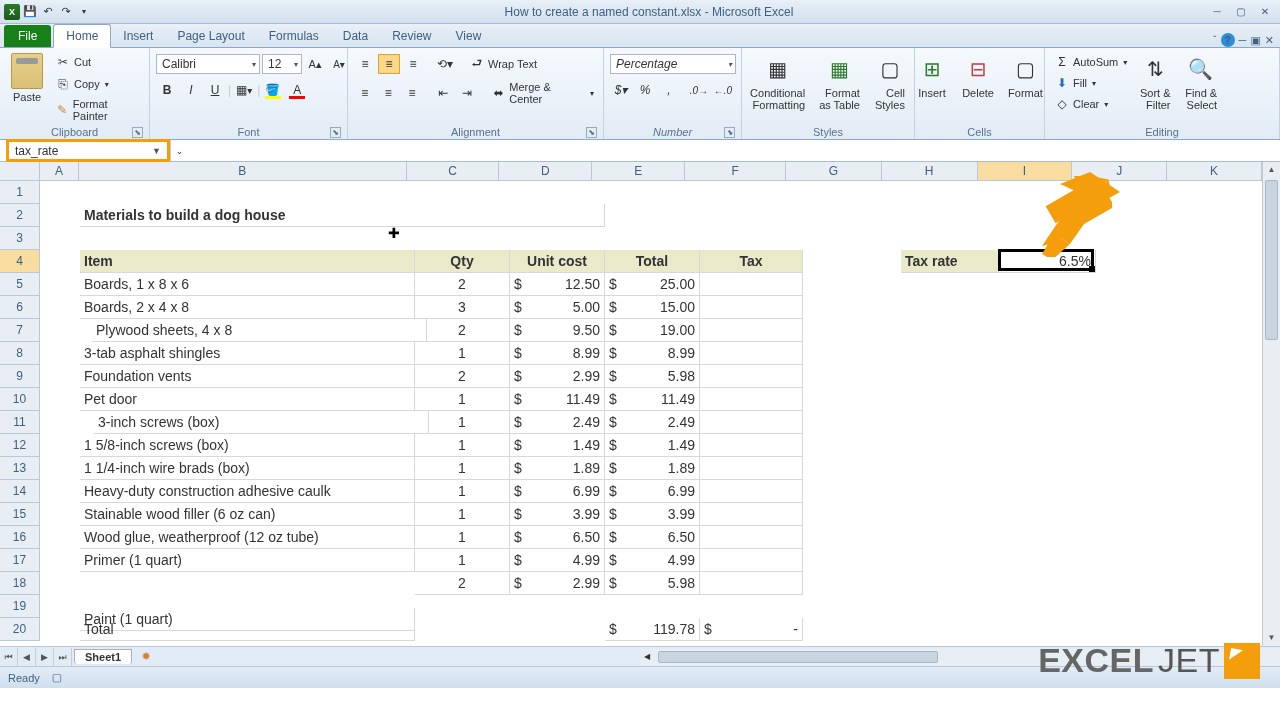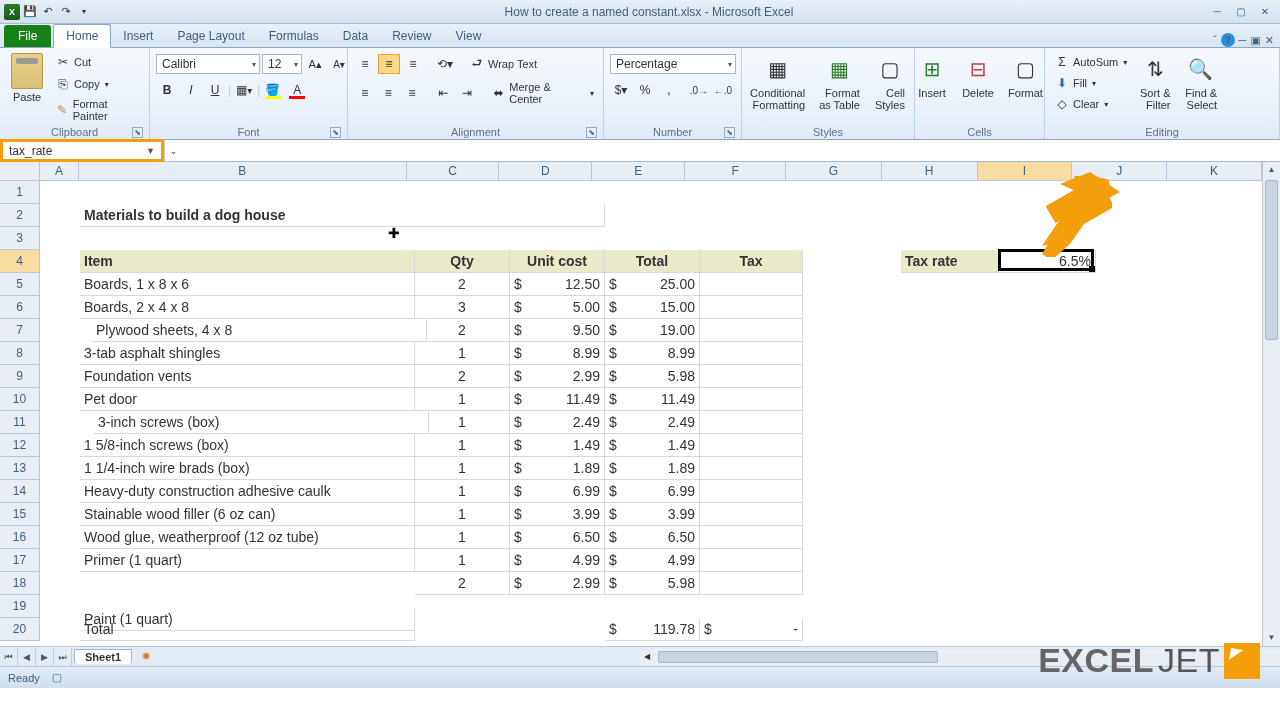--- a/index.html
+++ b/index.html
@@ -37,21 +37,21 @@
 .small-btn { display: flex; align-items: center; gap: 3px; font-size: 11px; padding: 1px 3px; }
 .small-btn .icon { width: 16px; height: 16px; display: flex; align-items: center; justify-content: center; font-size: 12px; }
 .combo { border: 1px solid #a8b8c8; background: #fff; height: 20px; display: flex; align-items: center; padding: 0 3px 0 5px; font-size: 12px; }
 .combo .arrow { margin-left: auto; font-size: 8px; color: #555; }
 .icon-btn { width: 22px; height: 20px; display: flex; align-items: center; justify-content: center; font-size: 12px; border: 1px solid transparent; }
 .icon-btn.sel { background: #fcd889; border: 1px solid #e8a030; }
 .paste-icon { width: 32px; height: 36px; background: linear-gradient(#e8d088, #d8c078); border: 1px solid #b89848; border-radius: 2px; position: relative; }
 .paste-icon::after { content: ''; position: absolute; top: 4px; left: 4px; right: 4px; height: 6px; background: #999; border-radius: 2px; }
 
 
-.formulabar { height: 22px; border-bottom: 1px solid #aabbcc; display: flex; align-items: stretch; background: #fff; }
+.formulabar { height: 22px; border-bottom: 1px solid #aabbcc; display: flex; align-items: stretch; background: #fff; padding-left: 6px; }
 .namebox { width: 164px; border: 3px solid #f59e0b; display: flex; align-items: center; padding: 0 6px; background: #fff; position: relative; margin: -1px 0; }
 .namebox .arrow { margin-left: auto; font-size: 9px; color: #555; }
 .fx-area { display: flex; align-items: center; flex: 1; }
 .fx-btns { width: 60px; display: flex; align-items: center; justify-content: flex-end; padding-right: 6px; border-right: 1px solid #ccc; font-style: italic; color: #555; }
 .fx-input { flex: 1; padding: 0 8px; display: flex; align-items: center; font-size: 13px; }
 .fb-expand { width: 18px; border-left: 1px solid #ccc; display: flex; align-items: center; justify-content: center; font-size: 9px; }
 
 
 .grid-area { position: relative; height: 484px; background: #fff; }
 .select-all { position: absolute; top: 0; left: 0; width: 40px; height: 19px; background: #e8eef4; border-right: 1px solid #b8c8d8; border-bottom: 1px solid #b8c8d8; }
@@ -212,21 +212,21 @@
         <div class="small-btn">
             <span class="icon">⬌</span>
             <span>Merge &amp; Center</span>
             <span style="font-size:8px;margin-left:2px;">▾</span>
           </div>
       </div>
     </div>
     <div class="rgroup-label"><span>Alignment</span><span class="launcher">⬊</span></div>
   </div>
 
-  <div class="rgroup" style="width:138px;">
+  <div class="rgroup" style="width:138px;font-style:italic;">
     <div class="rgroup-body vstack" style="gap:6px;padding-top:3px;">
       <div class="combo" style="width:126px;">
           <span>Percentage</span>
           <span class="arrow">▾</span>
         </div>
       <div class="hstack">
         <span class="icon-btn">$▾</span>
         <span class="icon-btn">%</span>
         <span class="icon-btn">,</span>
         <span style="width:4px;"></span>

